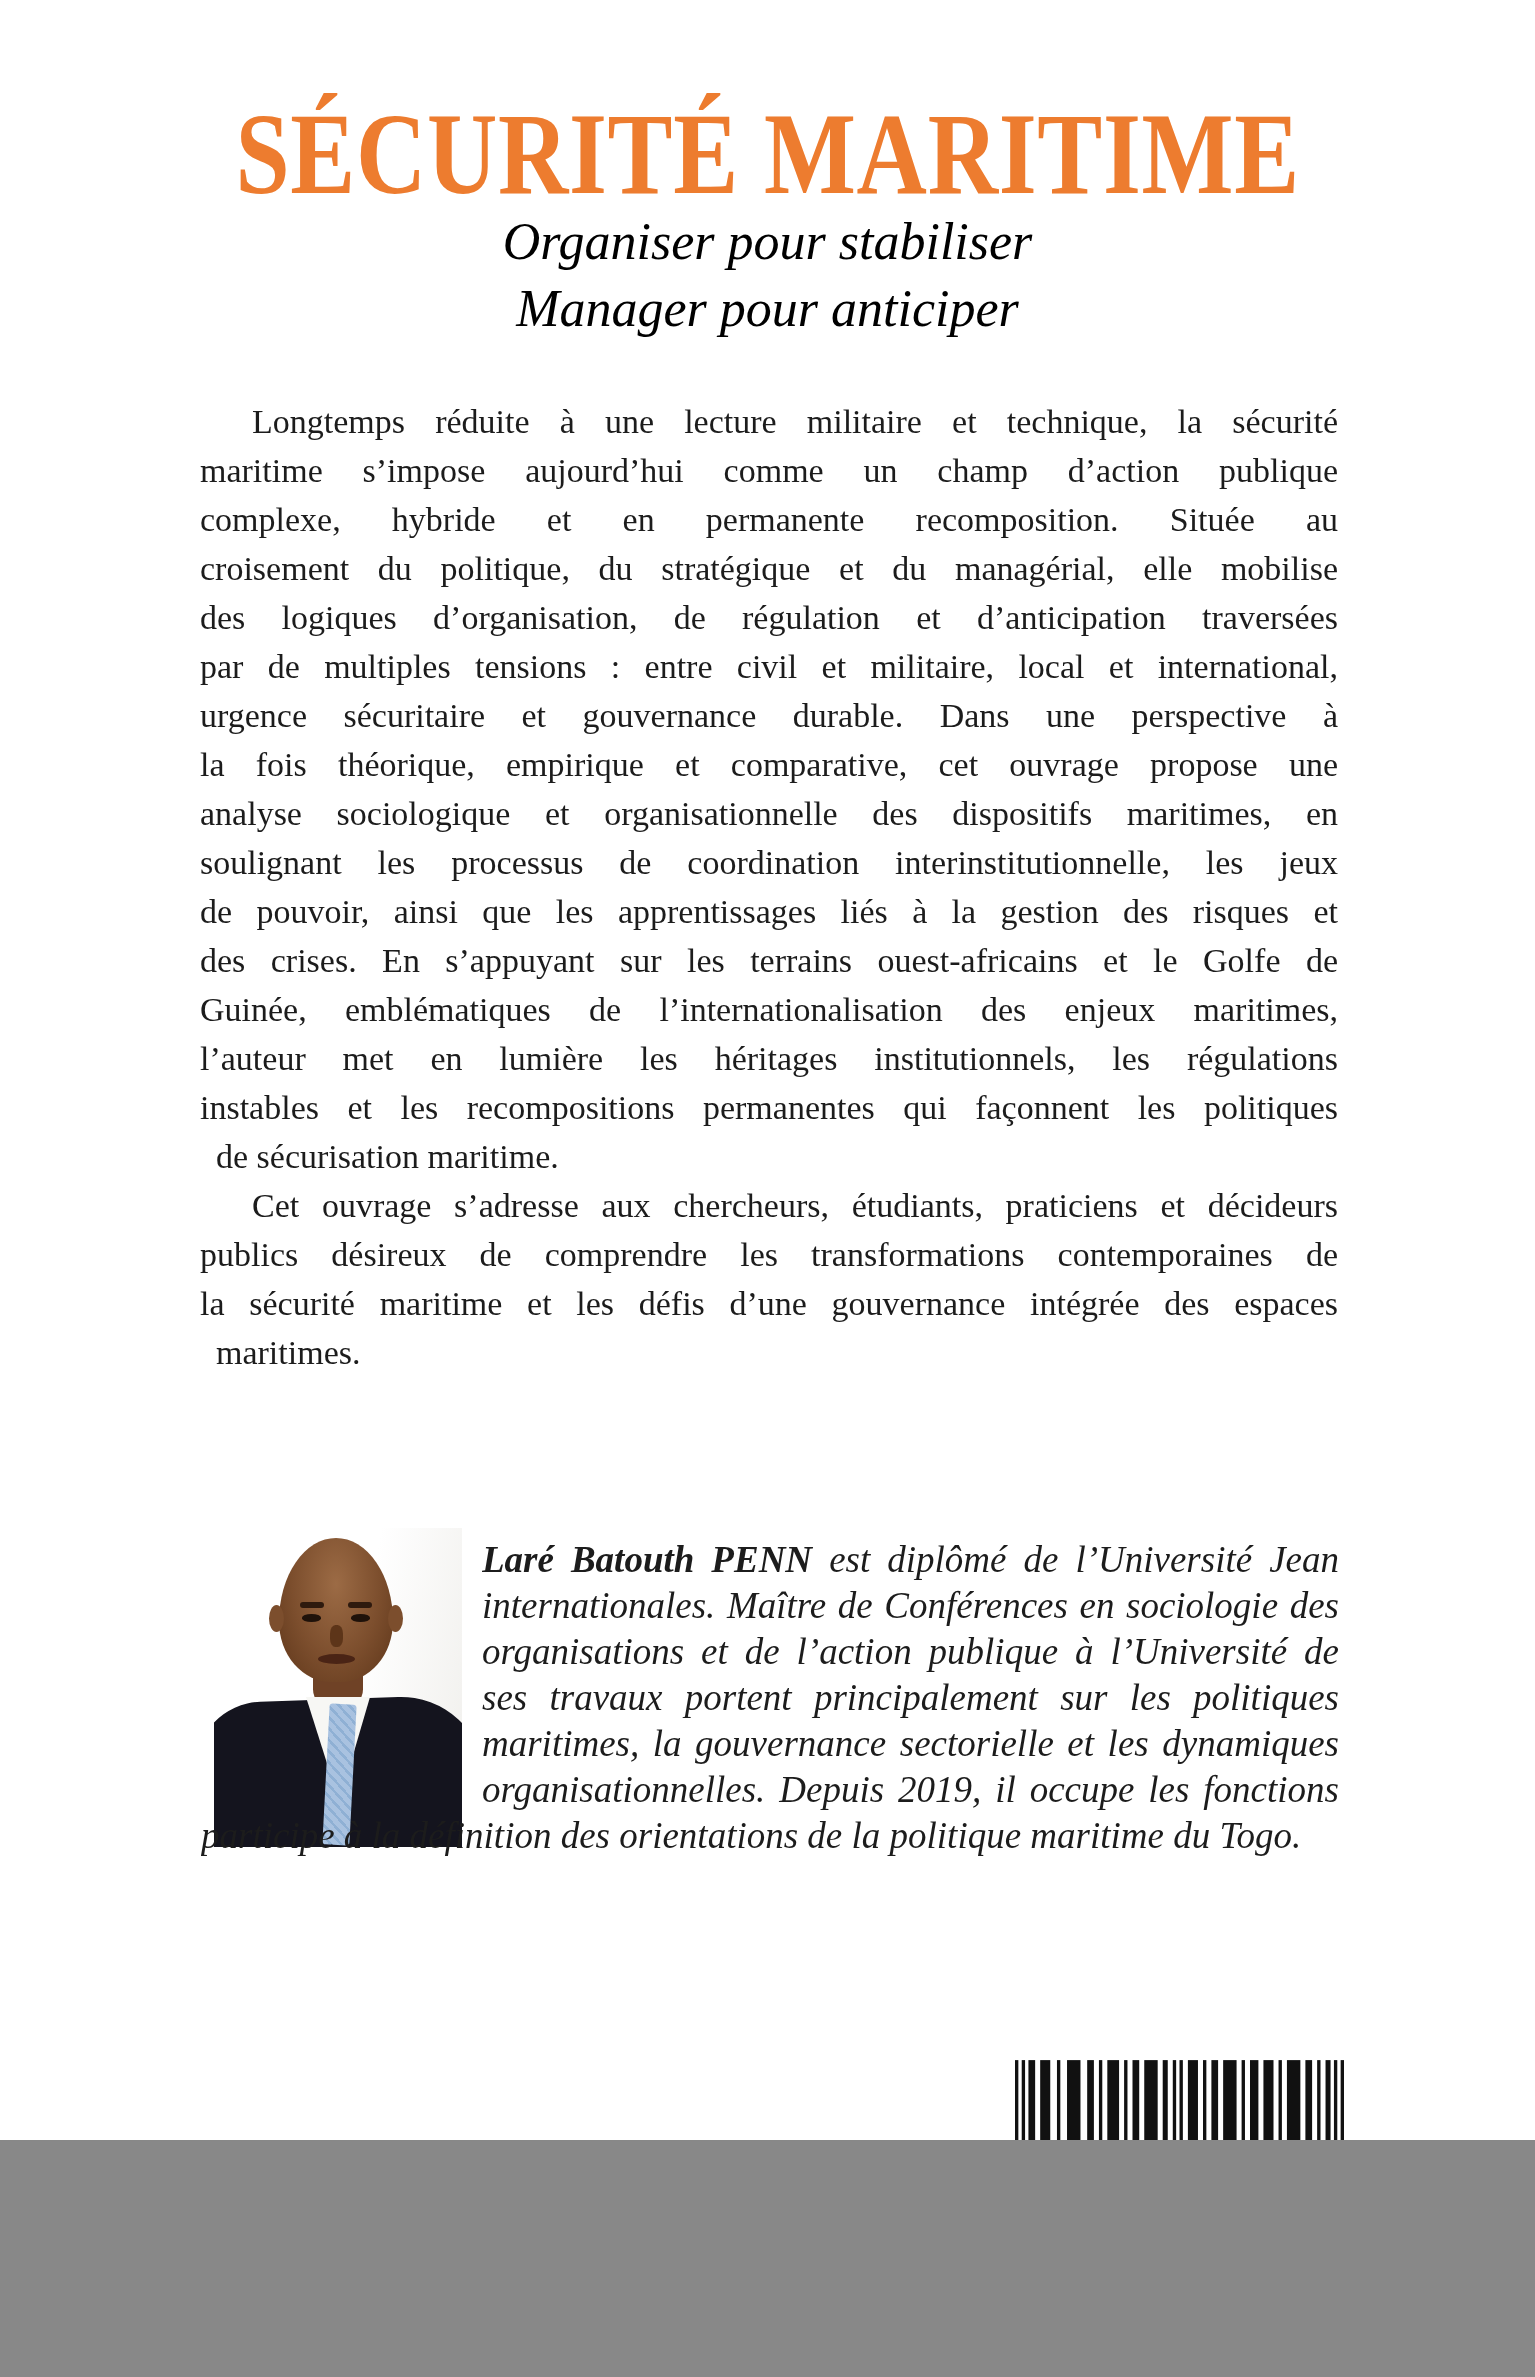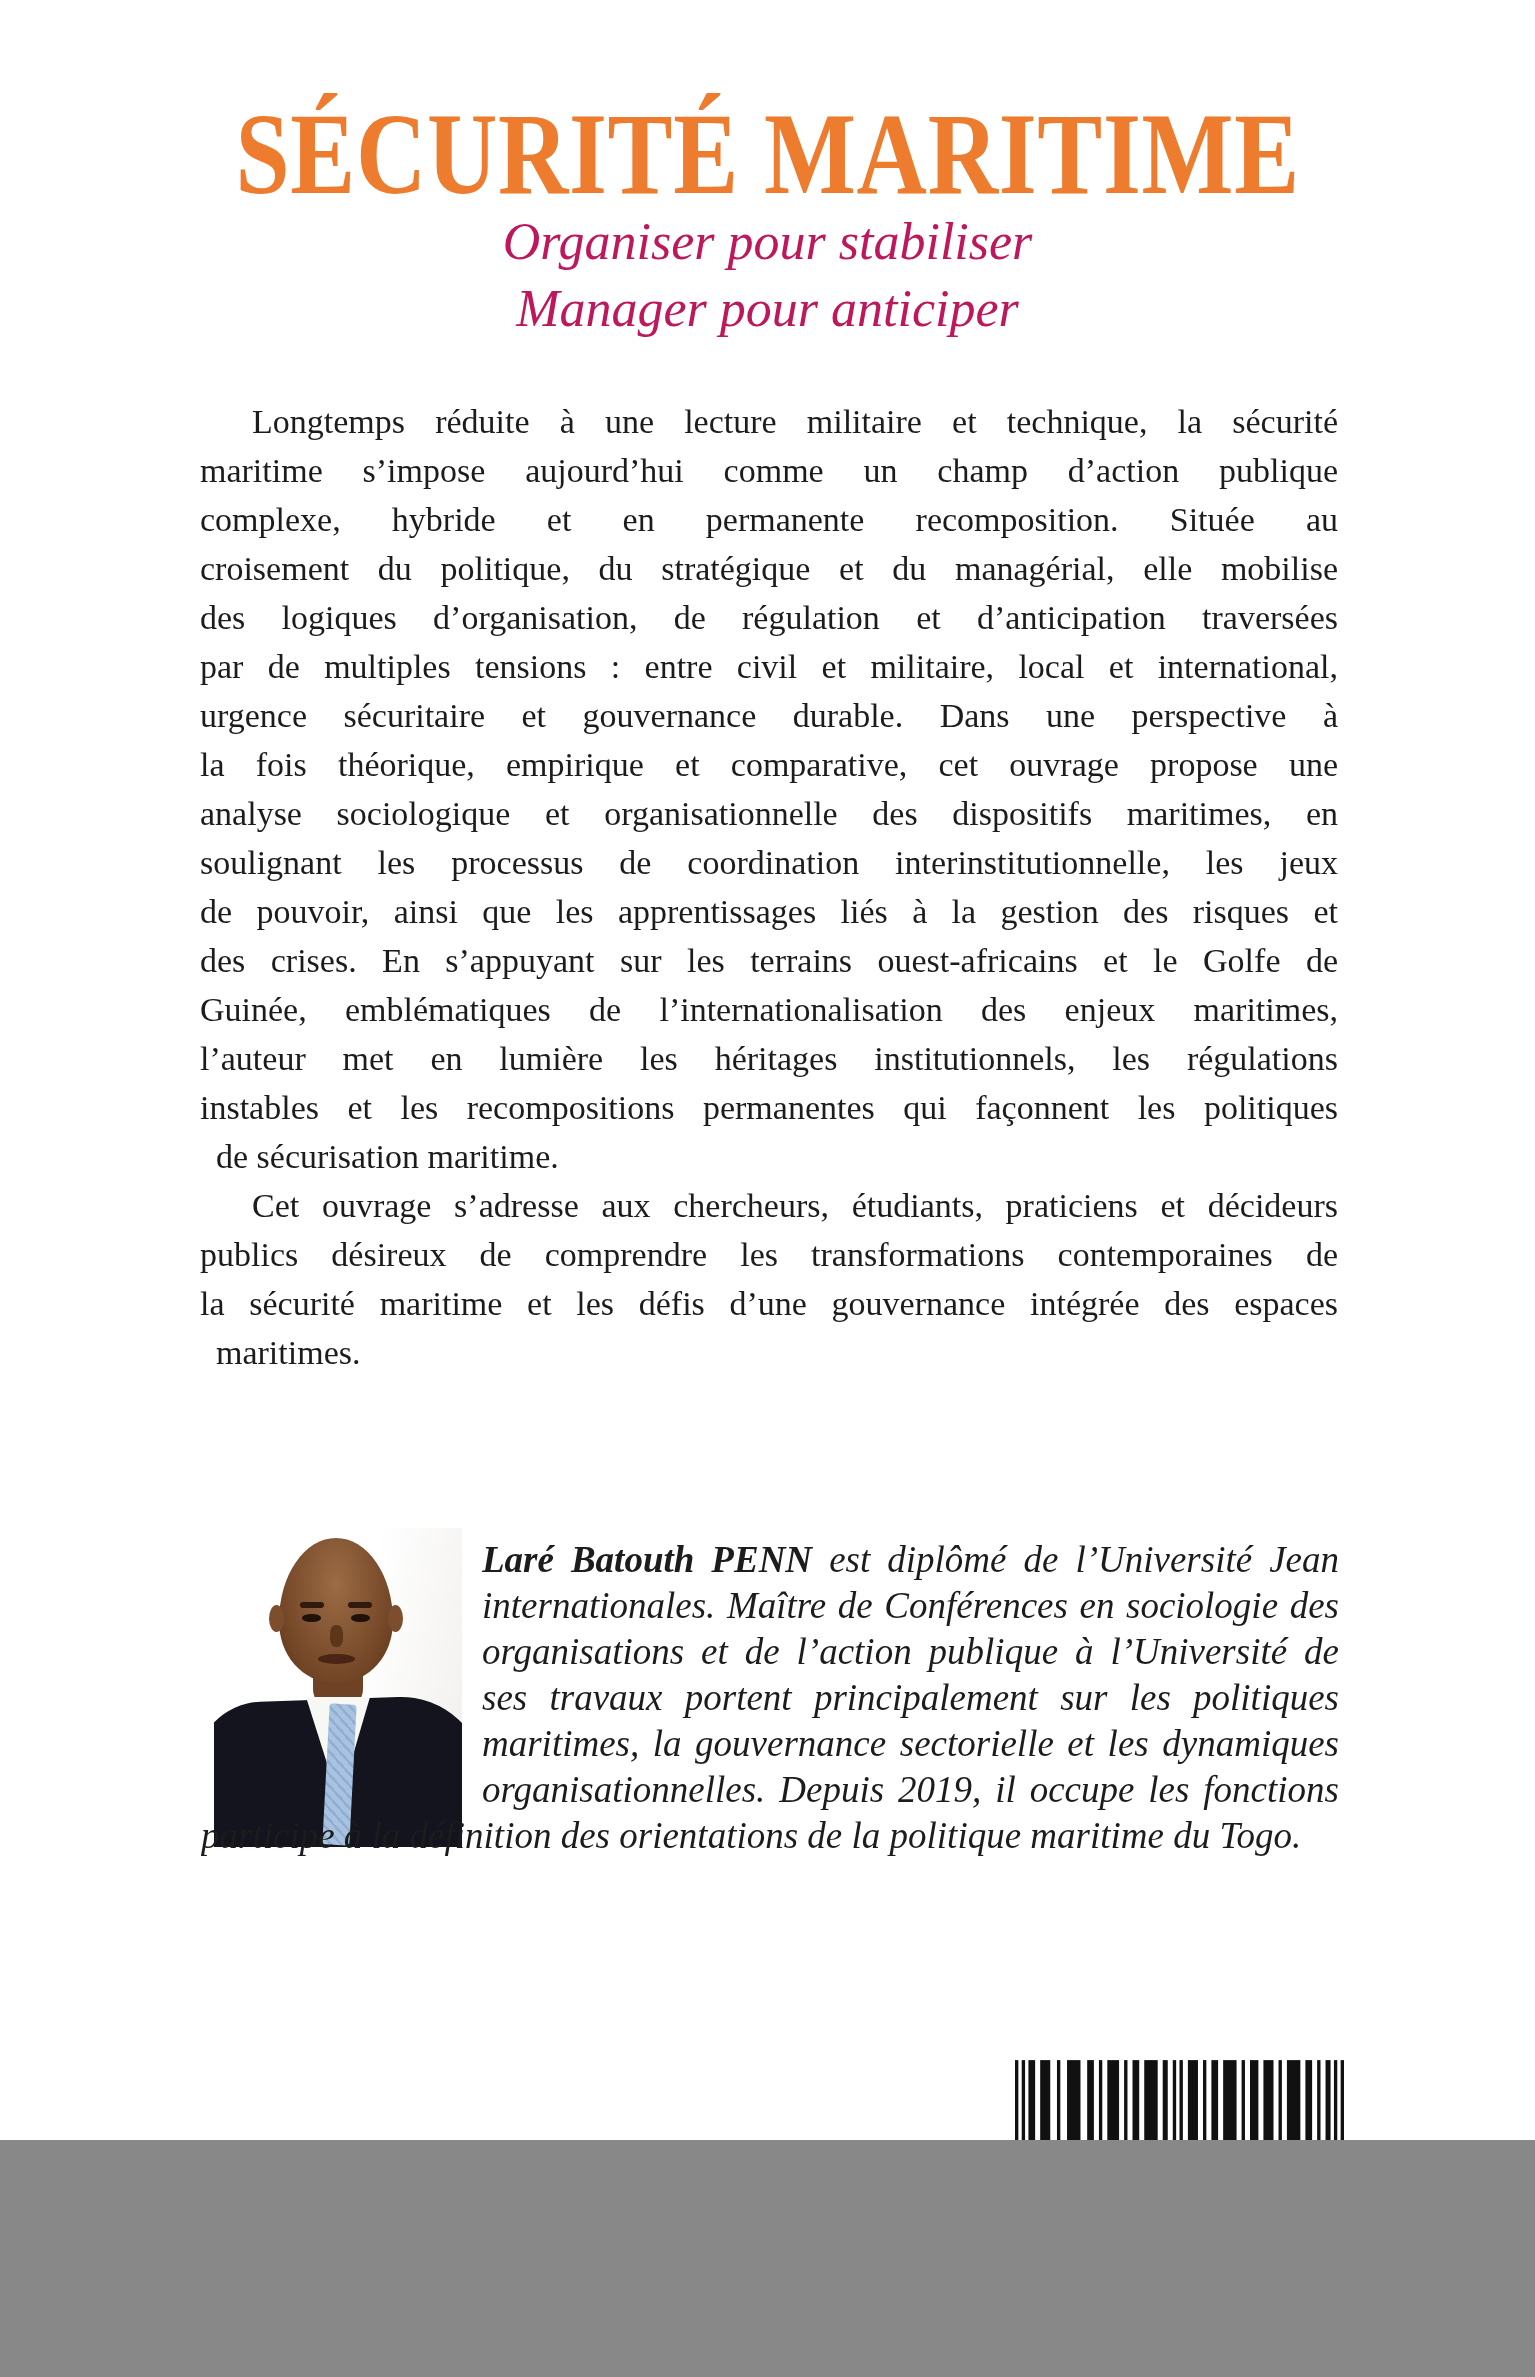--- a/index.html
+++ b/index.html
@@ -101,21 +101,21 @@
 </style>
 </head>
 <body>
 
 <div id="page">
 
   <div id="title-wrap">
     <span class="title-inner" style="color:#ED7C2F">SÉCURITÉ MARITIME</span>
   </div>
 
-  <div id="subtitle-wrap" style="color:#be185d">
+  <div id="subtitle-wrap" style="color:#000000">
     <div>Organiser pour stabiliser</div>
     <div>Manager pour anticiper</div>
   </div>
 
   <div id="synopsis">
     <div class="syn-line indent">Longtemps réduite à une lecture militaire et technique, la sécurité</div>
     <div class="syn-line">maritime s’impose aujourd’hui comme un champ d’action publique</div>
     <div class="syn-line">complexe, hybride et en permanente recomposition. Située au</div>
     <div class="syn-line">croisement du politique, du stratégique et du managérial, elle mobilise</div>
     <div class="syn-line">des logiques d’organisation, de régulation et d’anticipation traversées</div>

